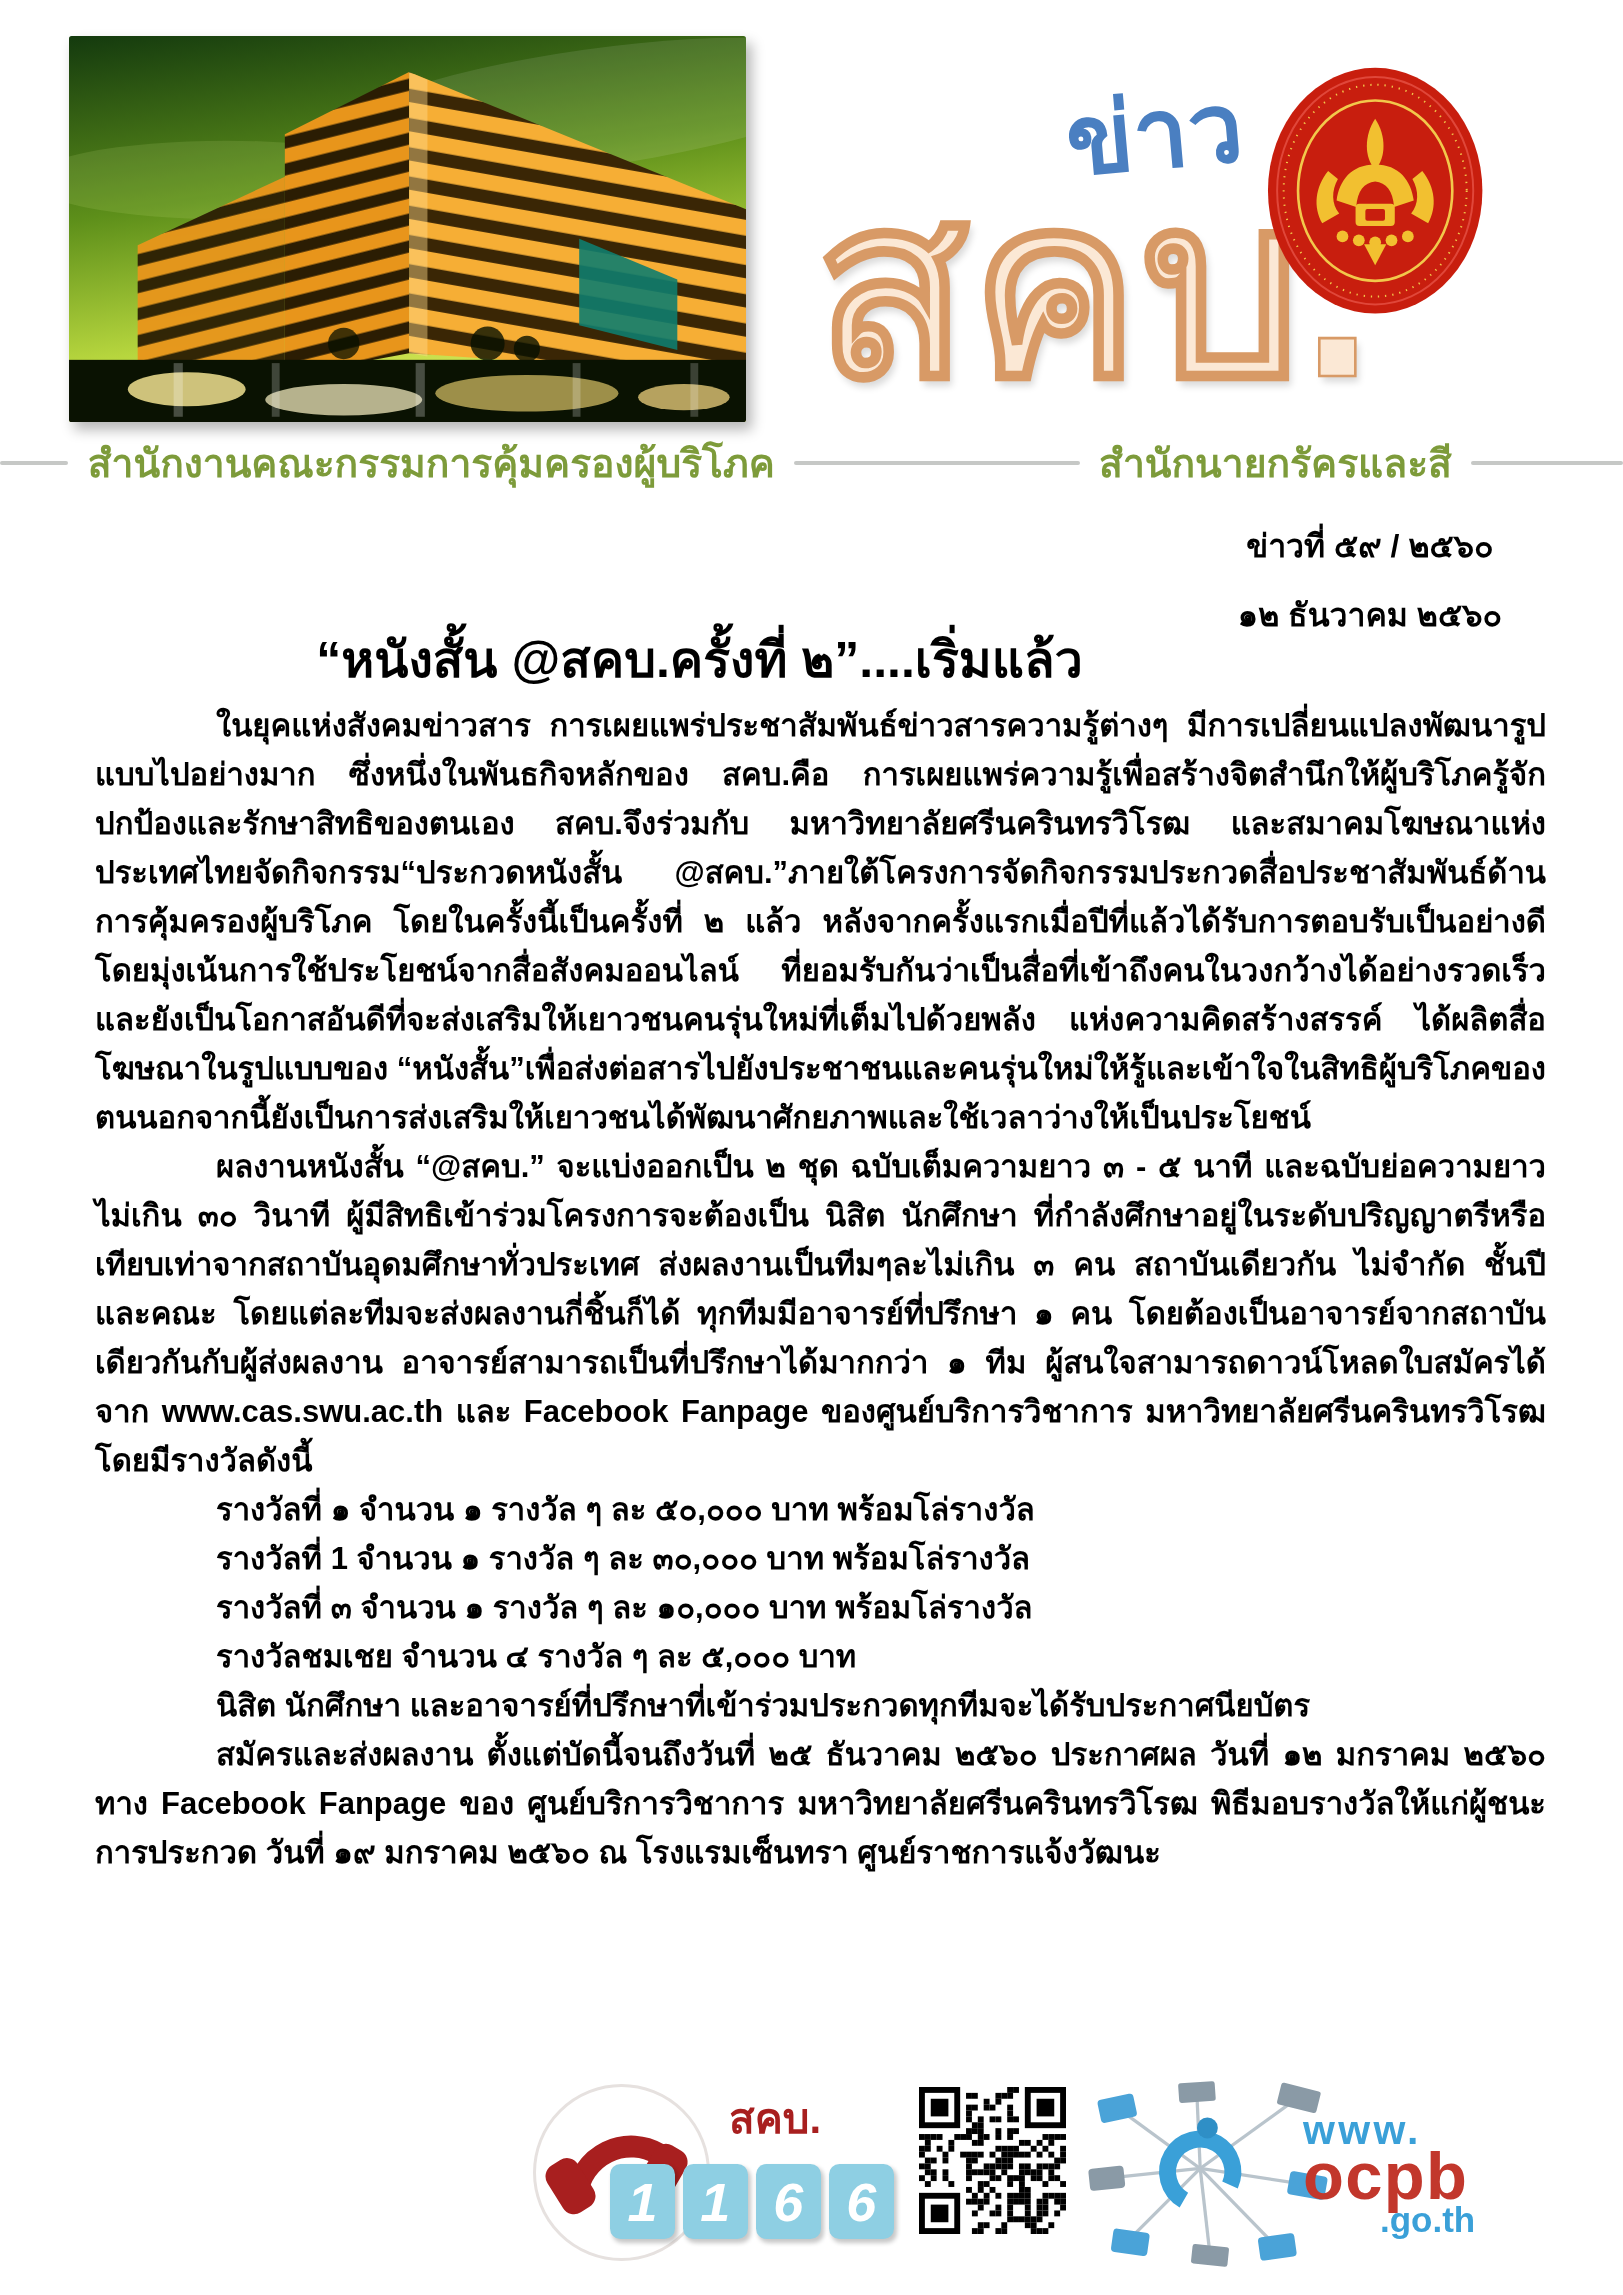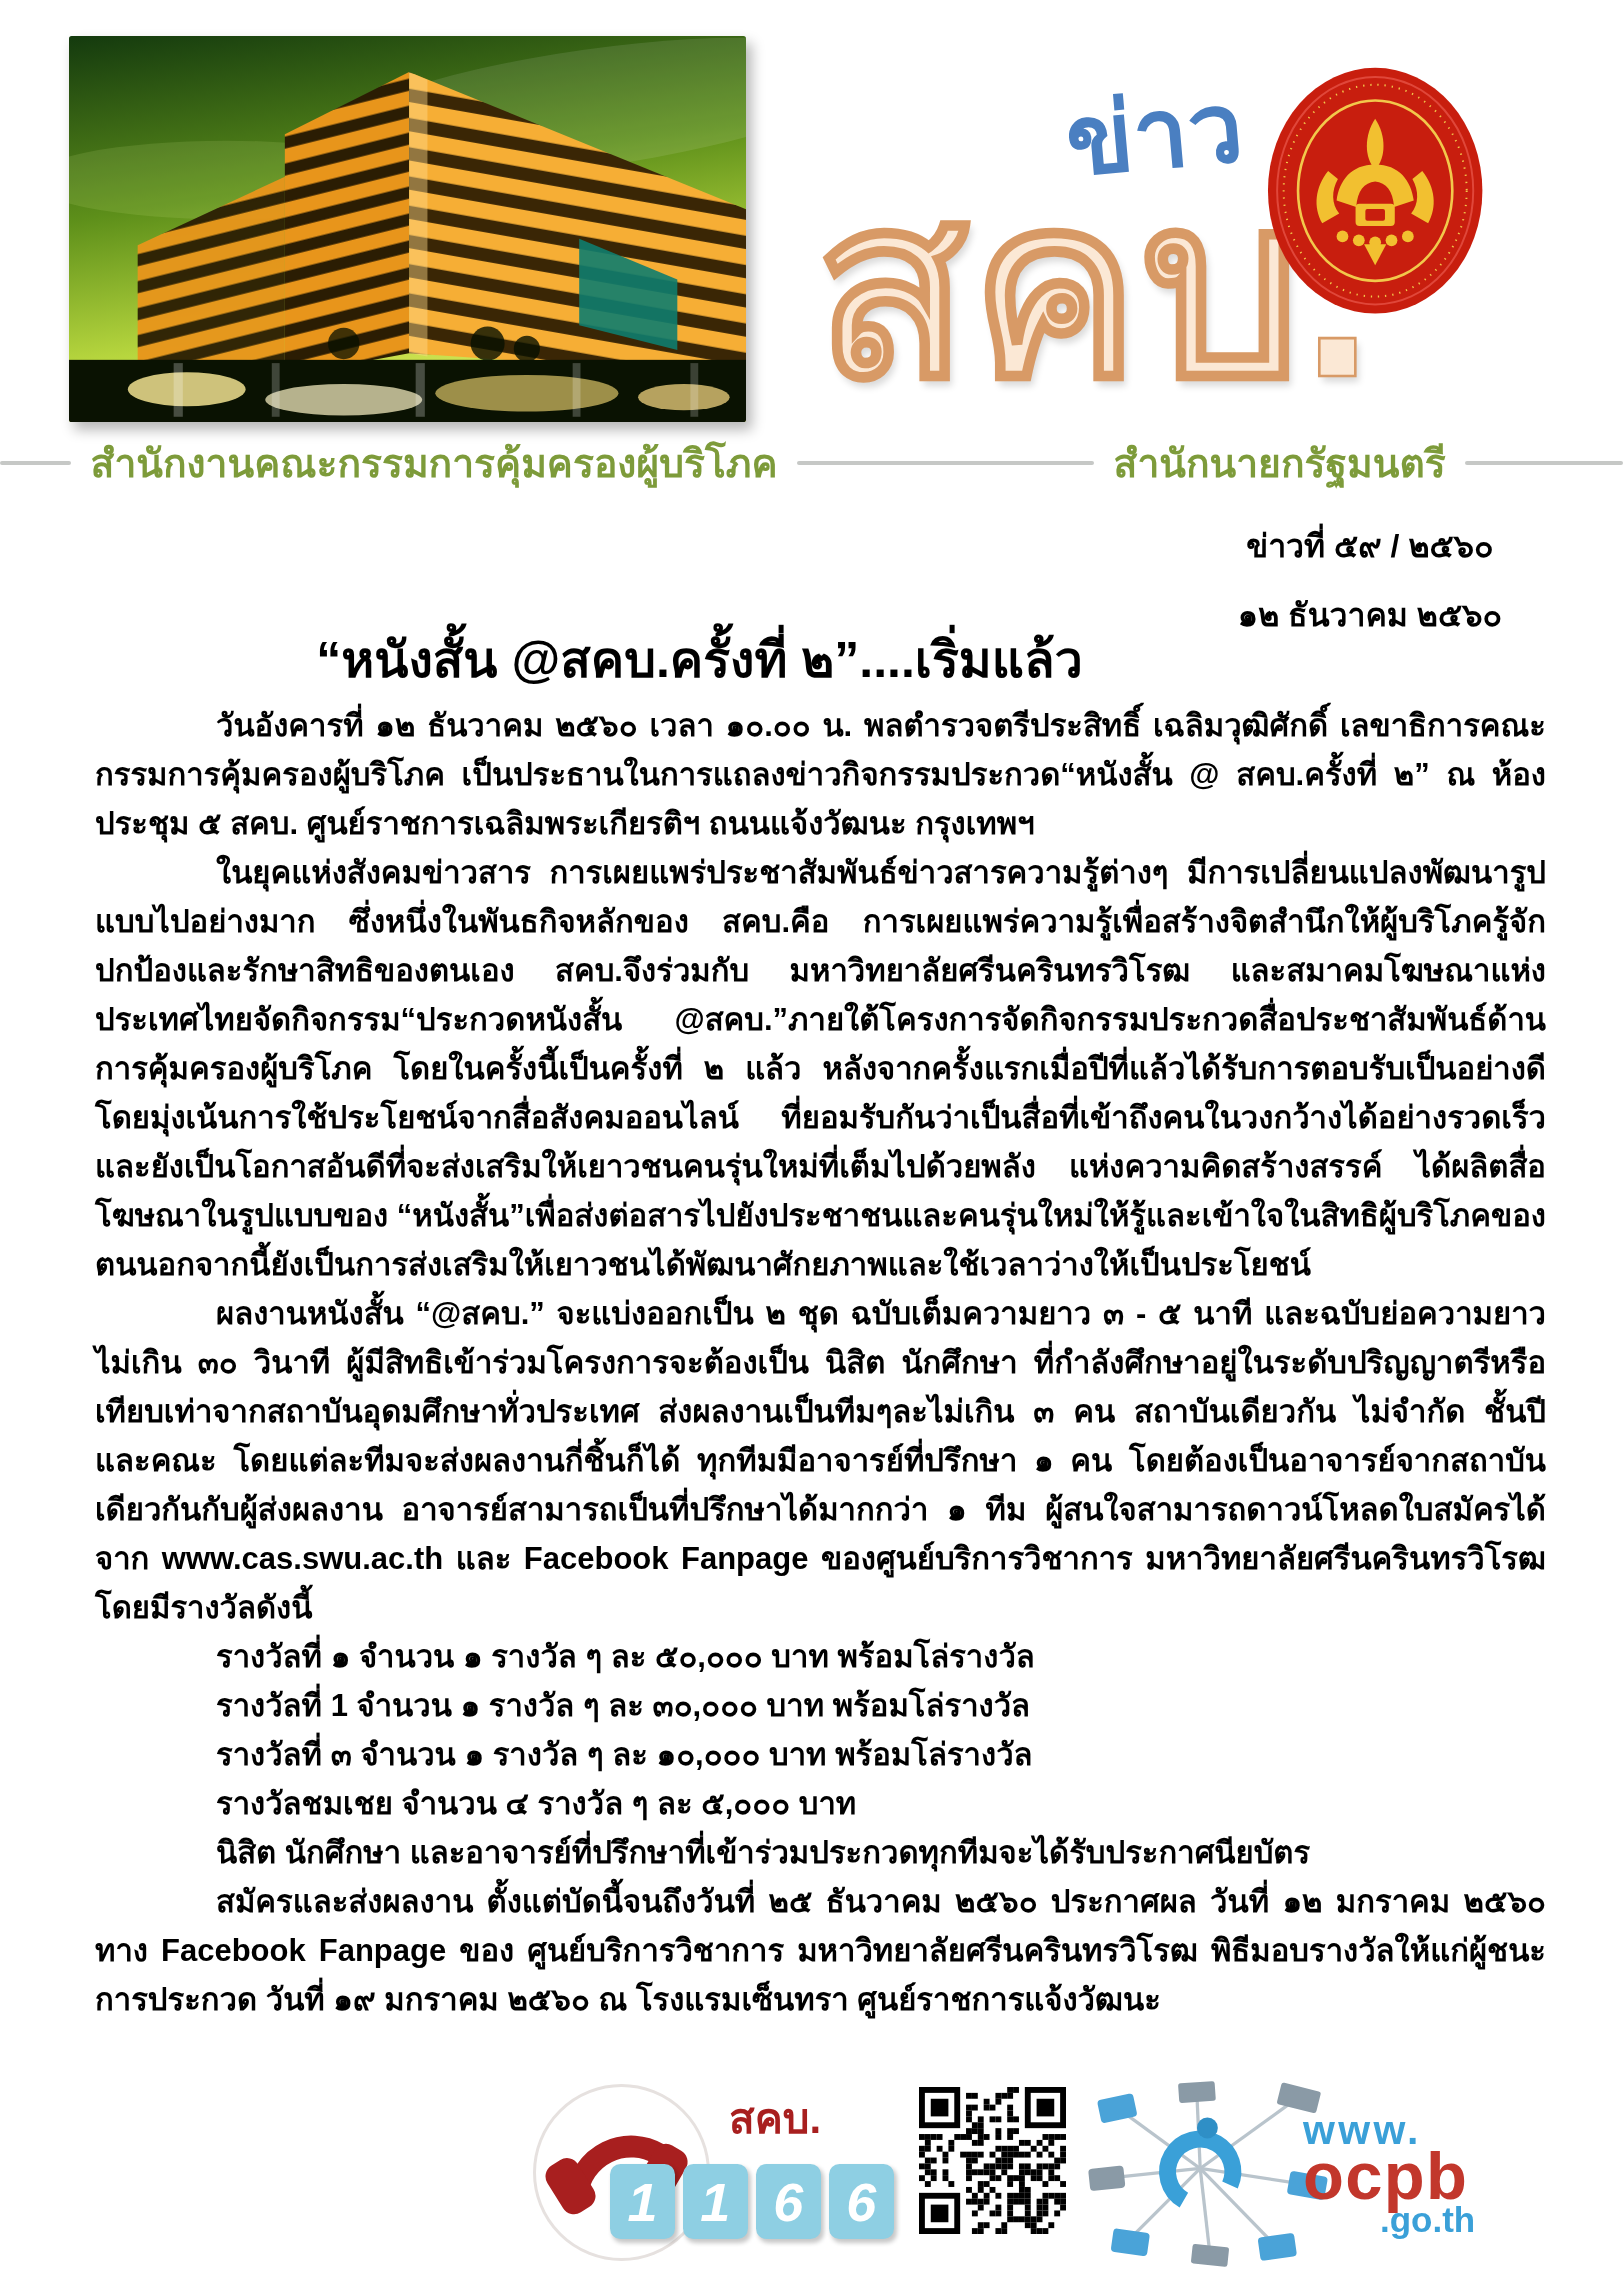--- a/index.html
+++ b/index.html
@@ -134,33 +134,32 @@
         <path d="M150 274 L167 306 L184 274 Z"></path>
       </g>
       <rect x="152" y="220" width="30" height="18" rx="3" fill="var(--seal-red,#c81e0e)"></rect>
     </svg>
   </div>
 
   <div class="banner">
     <span class="dash d1"></span>
     <span>สำนักงานคณะกรรมการคุ้มครองผู้บริโภค</span>
     <span class="dash d2"></span>
-    <span>สำนักนายกรัฐมนตรี</span>
+    <span>สำนักนายกรัครและสี</span>
     <span class="dash d3"></span>
   </div>
 
   <div class="meta">
     <div class="mline">ข่าวที่  ๕๙ / ๒๕๖๐</div>
     <div class="mline">๑๒ ธันวาคม ๒๕๖๐</div>
   </div>
 
   <div class="title">“หนังสั้น @สคบ.ครั้งที่ ๒”....เริ่มแล้ว</div>
 
   <div class="content">
-    <p class="para">วันอังคารที่ ๑๒ ธันวาคม ๒๕๖๐ เวลา ๑๐.๐๐ น. พลตำรวจตรีประสิทธิ์ เฉลิมวุฒิศักดิ์ เลขาธิการคณะกรรมการคุ้มครองผู้บริโภค เป็นประธานในการแถลงข่าวกิจกรรมประกวด“หนังสั้น @ สคบ.ครั้งที่ ๒” ณ ห้องประชุม ๕ สคบ. ศูนย์ราชการเฉลิมพระเกียรติฯ ถนนแจ้งวัฒนะ กรุงเทพฯ</p>
     <p class="para">ในยุคแห่งสังคมข่าวสาร การเผยแพร่ประชาสัมพันธ์ข่าวสารความรู้ต่างๆ มีการเปลี่ยนแปลงพัฒนารูปแบบไปอย่างมาก ซึ่งหนึ่งในพันธกิจหลักของ สคบ.คือ การเผยแพร่ความรู้เพื่อสร้างจิตสำนึกให้ผู้บริโภครู้จักปกป้องและรักษาสิทธิของตนเอง สคบ.จึงร่วมกับ มหาวิทยาลัยศรีนครินทรวิโรฒ และสมาคมโฆษณาแห่งประเทศไทยจัดกิจกรรม“ประกวดหนังสั้น @สคบ.”ภายใต้โครงการจัดกิจกรรมประกวดสื่อประชาสัมพันธ์ด้านการคุ้มครองผู้บริโภค โดยในครั้งนี้เป็นครั้งที่ ๒ แล้ว หลังจากครั้งแรกเมื่อปีที่แล้วได้รับการตอบรับเป็นอย่างดีโดยมุ่งเน้นการใช้ประโยชน์จากสื่อสังคมออนไลน์ ที่ยอมรับกันว่าเป็นสื่อที่เข้าถึงคนในวงกว้างได้อย่างรวดเร็วและยังเป็นโอกาสอันดีที่จะส่งเสริมให้เยาวชนคนรุ่นใหม่ที่เต็มไปด้วยพลัง แห่งความคิดสร้างสรรค์ ได้ผลิตสื่อโฆษณาในรูปแบบของ “หนังสั้น”เพื่อส่งต่อสารไปยังประชาชนและคนรุ่นใหม่ให้รู้และเข้าใจในสิทธิผู้บริโภคของตนนอกจากนี้ยังเป็นการส่งเสริมให้เยาวชนได้พัฒนาศักยภาพและใช้เวลาว่างให้เป็นประโยชน์</p>
     <p class="para">ผลงานหนังสั้น “@สคบ.” จะแบ่งออกเป็น ๒ ชุด ฉบับเต็มความยาว ๓ - ๕ นาที และฉบับย่อความยาวไม่เกิน ๓๐ วินาที ผู้มีสิทธิเข้าร่วมโครงการจะต้องเป็น นิสิต นักศึกษา ที่กำลังศึกษาอยู่ในระดับปริญญาตรีหรือเทียบเท่าจากสถาบันอุดมศึกษาทั่วประเทศ ส่งผลงานเป็นทีมๆละไม่เกิน ๓ คน สถาบันเดียวกัน ไม่จำกัด ชั้นปี และคณะ โดยแต่ละทีมจะส่งผลงานกี่ชิ้นก็ได้ ทุกทีมมีอาจารย์ที่ปรึกษา ๑ คน โดยต้องเป็นอาจารย์จากสถาบันเดียวกันกับผู้ส่งผลงาน อาจารย์สามารถเป็นที่ปรึกษาได้มากกว่า ๑ ทีม ผู้สนใจสามารถดาวน์โหลดใบสมัครได้จาก www.cas.swu.ac.th และ Facebook Fanpage ของศูนย์บริการวิชาการ มหาวิทยาลัยศรีนครินทรวิโรฒ  โดยมีรางวัลดังนี้</p>
     <div class="prize">รางวัลที่ ๑ จำนวน ๑ รางวัล ๆ ละ ๕๐,๐๐๐ บาท พร้อมโล่รางวัล</div>
     <div class="prize">รางวัลที่ 1 จำนวน ๑ รางวัล ๆ ละ ๓๐,๐๐๐ บาท พร้อมโล่รางวัล</div>
     <div class="prize">รางวัลที่ ๓ จำนวน ๑ รางวัล ๆ ละ ๑๐,๐๐๐ บาท พร้อมโล่รางวัล</div>
     <div class="prize">รางวัลชมเชย จำนวน ๔ รางวัล ๆ ละ ๕,๐๐๐ บาท</div>
     <div class="prize">นิสิต นักศึกษา และอาจารย์ที่ปรึกษาที่เข้าร่วมประกวดทุกทีมจะได้รับประกาศนียบัตร</div>
     <p class="para">สมัครและส่งผลงาน ตั้งแต่บัดนี้จนถึงวันที่ ๒๕ ธันวาคม ๒๕๖๐ ประกาศผล วันที่ ๑๒ มกราคม ๒๕๖๐ ทาง Facebook Fanpage ของ ศูนย์บริการวิชาการ มหาวิทยาลัยศรีนครินทรวิโรฒ พิธีมอบรางวัลให้แก่ผู้ชนะการประกวด  วันที่ ๑๙ มกราคม ๒๕๖๐ ณ โรงแรมเซ็นทรา ศูนย์ราชการแจ้งวัฒนะ</p>
   </div>
 

